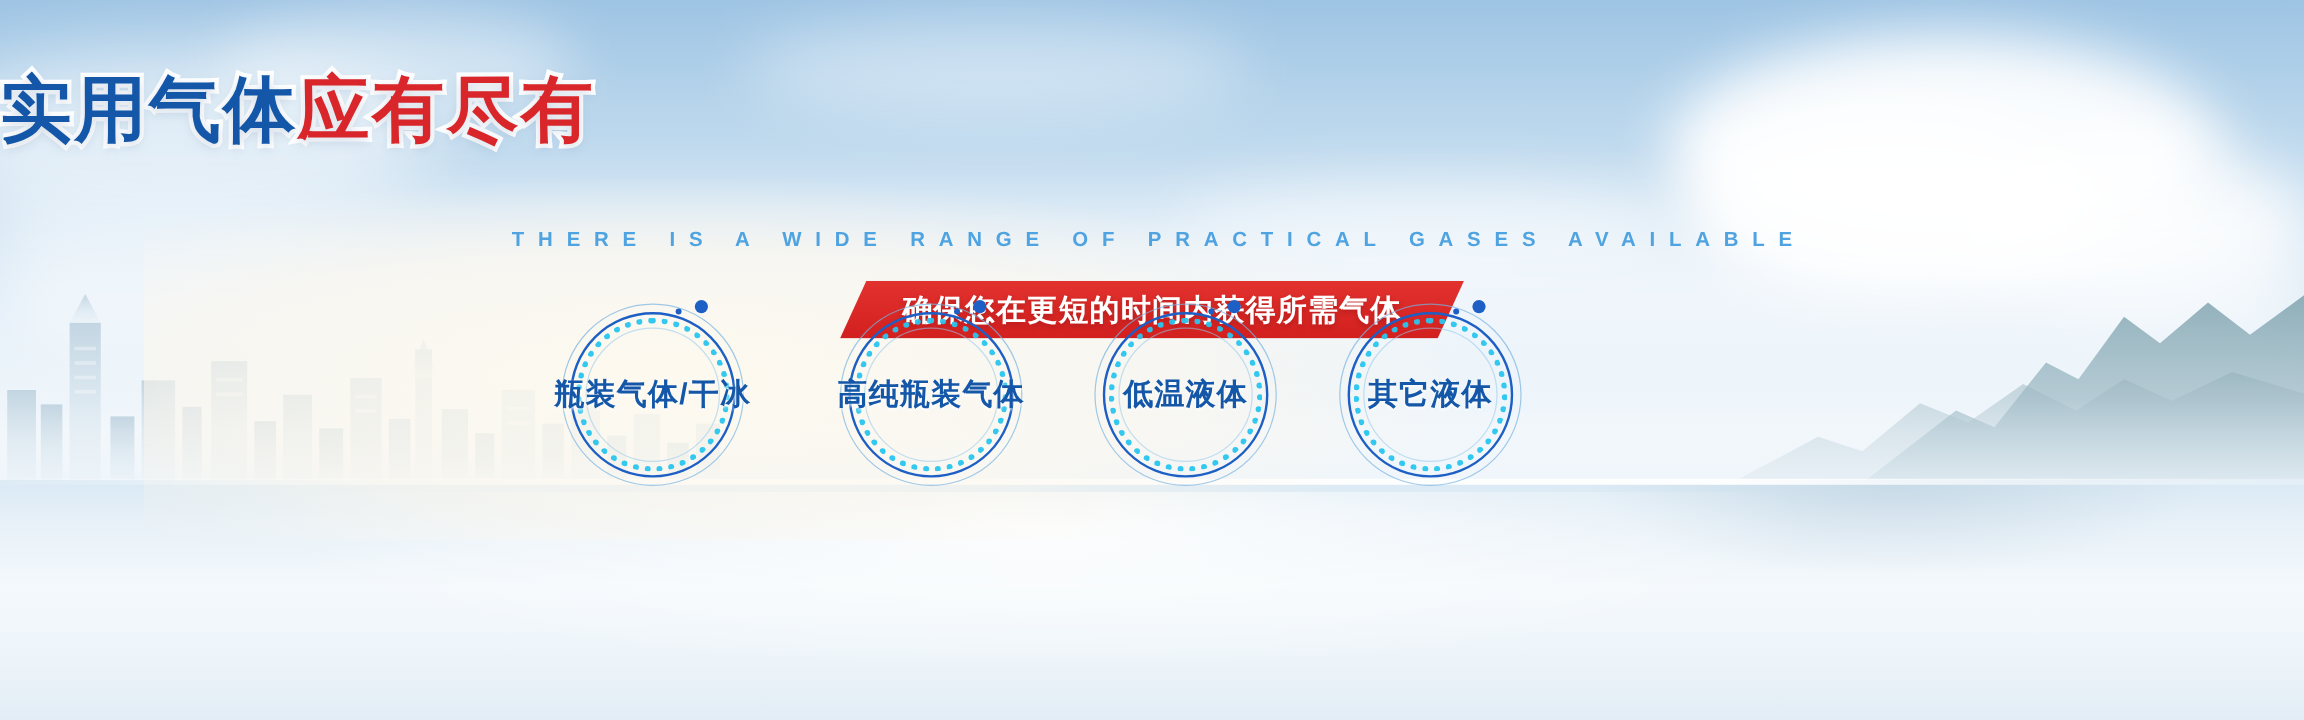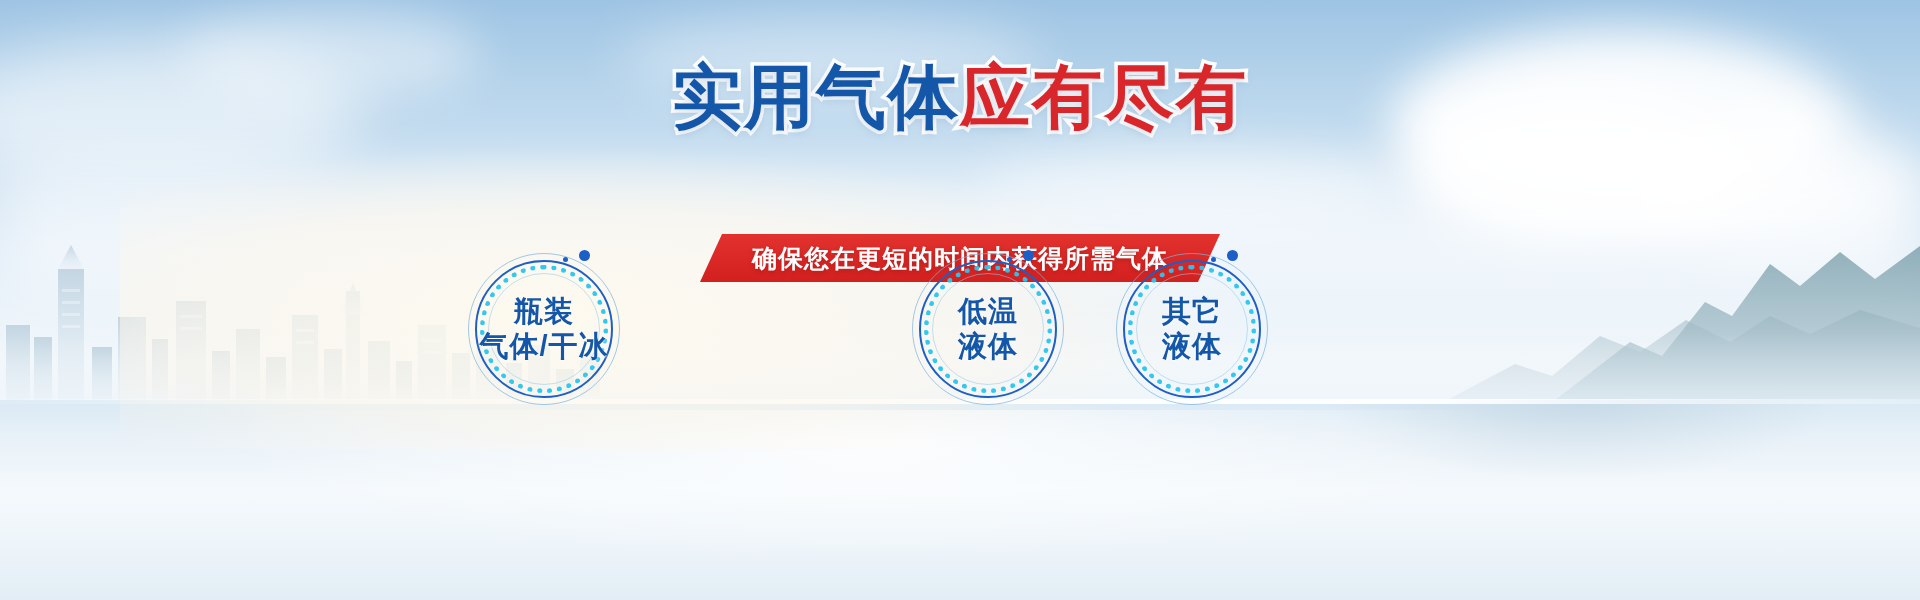--- a/index.html
+++ b/index.html
@@ -52,22 +52,22 @@
      background:linear-gradient(180deg,#d9e9f4 0%,#e8f1f8 18%,#f4f9fc 45%,#eef5fa 72%,#e2edf5 100%);}
   #waterline{position:absolute;left:0;bottom:196px;width:1920px;height:5px;
      background:linear-gradient(90deg,rgba(255,255,255,.1),rgba(255,255,255,.95) 30%,rgba(255,255,255,.95) 75%,rgba(255,255,255,.25));}
   #waterglow{position:absolute;left:220px;bottom:40px;width:1300px;height:150px;
      background:radial-gradient(ellipse at 50% 20%, rgba(255,255,255,.85) 0%, rgba(255,255,255,0) 70%);}
   #waterRefl{position:absolute;right:80px;bottom:120px;width:520px;height:80px;
      background:radial-gradient(ellipse at 50% 0%, rgba(150,180,200,.30) 0%, rgba(255,255,255,0) 70%);}
 
   
   #headline{
-    position:absolute;left:0;top:62px;width:1920px;text-align:center;
-    font-size:70px;font-weight:bold;line-height:1;letter-spacing:2px;
+    position:absolute;left:0;top:62px;width:1920px;
+    font-size:60px;font-weight:bold;line-height:1;letter-spacing:2px;
     white-space:nowrap;
   }
   #headline span{
     -webkit-text-stroke:7px #ffffff;
     paint-order:stroke fill;
     text-shadow:0 3px 9px rgba(120,150,180,.35);
   }
   .hl-blue{color:#1457a8;}
   .hl-red{color:#d8262a;}
 
@@ -112,22 +112,22 @@
   .ring-inner{
     position:absolute;left:20px;top:20px;width:112px;height:112px;border-radius:50%;
     border:1px solid rgba(150,200,235,.55);box-sizing:border-box;
   }
   .dot-lg{position:absolute;width:11px;height:11px;border-radius:50%;background:#1d5fc4;
           right:30px;top:-3px;}
   .dot-sm{position:absolute;width:5px;height:5px;border-radius:50%;background:#1d5fc4;
           right:52px;top:4px;}
   .circ-label{
     position:absolute;left:0;top:0;width:152px;height:152px;
-    display:flex;flex-direction:column;align-items:center;justify-content:center;
-    color:#1457a8;font-size:29px;font-weight:bold;line-height:1.22;letter-spacing:1px;
+    display:flex;flex-direction:row;align-items:center;justify-content:center;
+    color:#1457a8;font-size:25px;font-weight:bold;line-height:1.22;letter-spacing:1px;
     white-space:nowrap;text-shadow:0 1px 3px rgba(255,255,255,.9);text-align:right;
   }
 </style>
 </head>
 <body>
 
 <div id="banner">
 
   <div id="cloudL1" class="cloudsoft"></div>
   <div id="cloudL2" class="cloudsoft"></div>
@@ -212,20 +212,21 @@
   <div id="waterRefl"></div>
   <div id="waterline"></div>
   <div id="waterglow"></div>
 
   <div id="glow"></div>
 
   <div id="headline">
     <span class="hl-blue">实用气体</span><span class="hl-red">应有尽有</span>
   </div>
 
+  <div id="subtitle">THERE IS A WIDE RANGE OF PRACTICAL GASES AVAILABLE</div>
 
   <div id="ribbonWrap">
     <div id="ribbon"></div>
     <div id="ribbonText" style="left:50%;transform:translateX(-50%);">确保您在更短的时间内获得所需气体</div>
   </div>
 
   <div id="circles">
 
     <div class="circ" style="left:468px;top:0;">
       <div class="ring-outer"></div>
@@ -233,20 +234,32 @@
       <div class="ring-solid"></div>
       <div class="ring-inner"></div>
       <div class="dot-lg"></div>
       <div class="dot-sm"></div>
       <div class="circ-label">
         <div>瓶装</div>
         <div>气体/干冰</div>
       </div>
     </div>
 
+    <div class="circ" style="left:700px;top:0;">
+      <div class="ring-outer"></div>
+      <div class="ring-dotted"></div>
+      <div class="ring-solid"></div>
+      <div class="ring-inner"></div>
+      <div class="dot-lg"></div>
+      <div class="dot-sm"></div>
+      <div class="circ-label">
+        <div>高纯</div>
+        <div>瓶装气体</div>
+      </div>
+    </div>
 
     <div class="circ" style="left:912px;top:0;">
       <div class="ring-outer"></div>
       <div class="ring-dotted"></div>
       <div class="ring-solid"></div>
       <div class="ring-inner"></div>
       <div class="dot-lg"></div>
       <div class="dot-sm"></div>
       <div class="circ-label">
         <div>低温</div>

